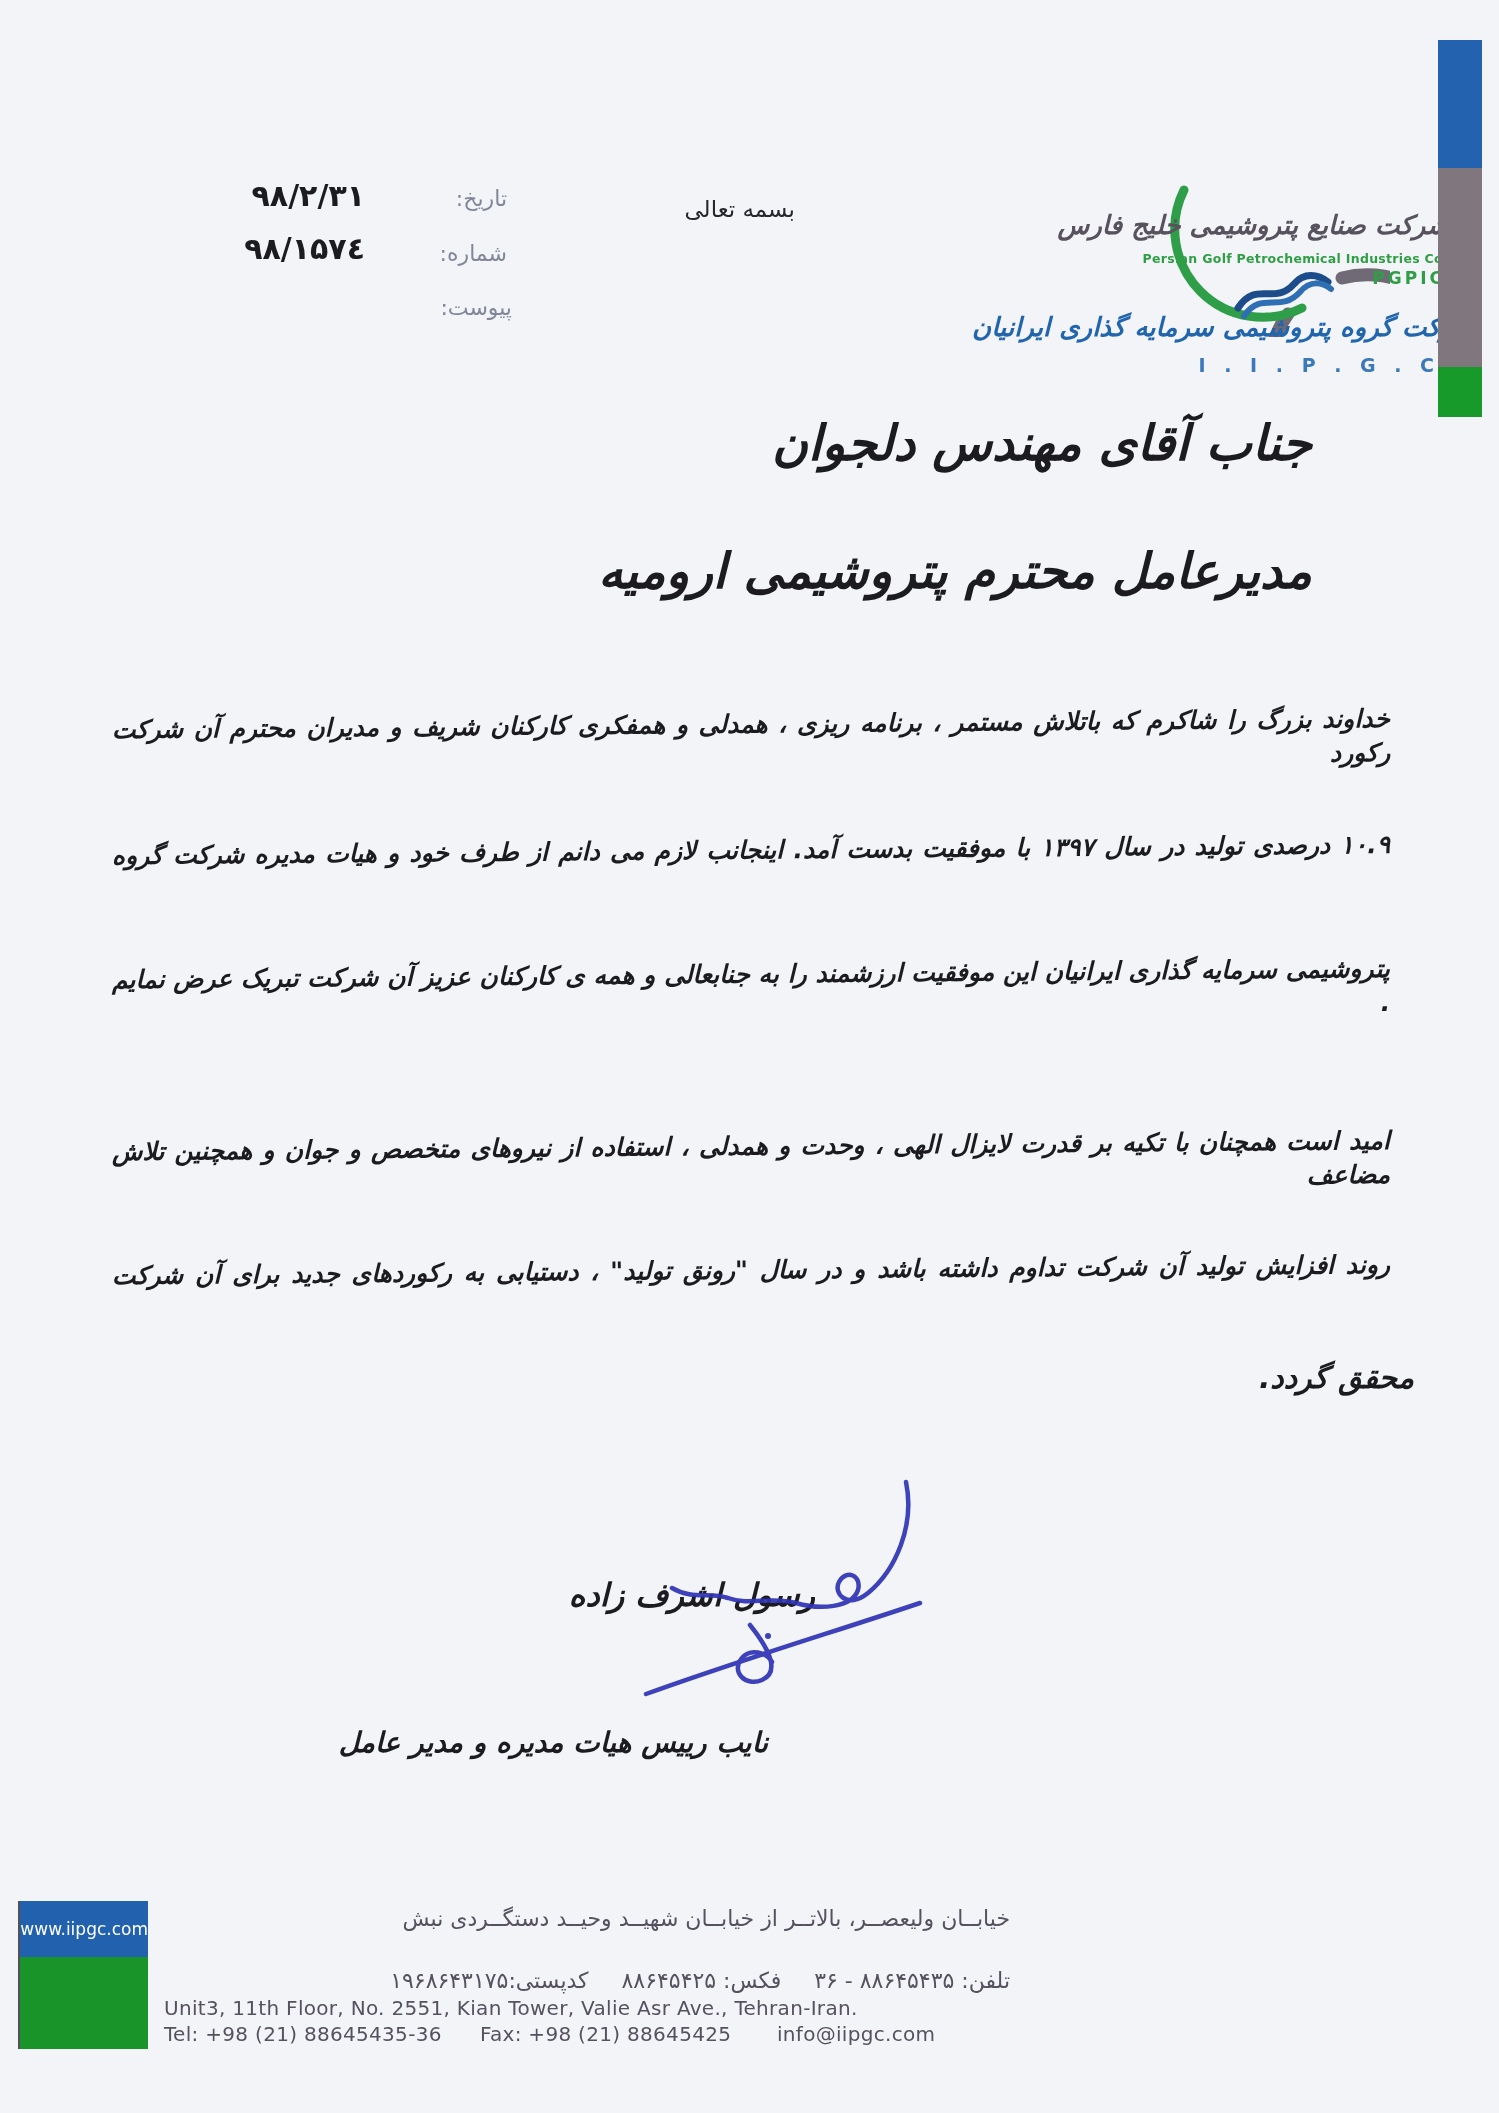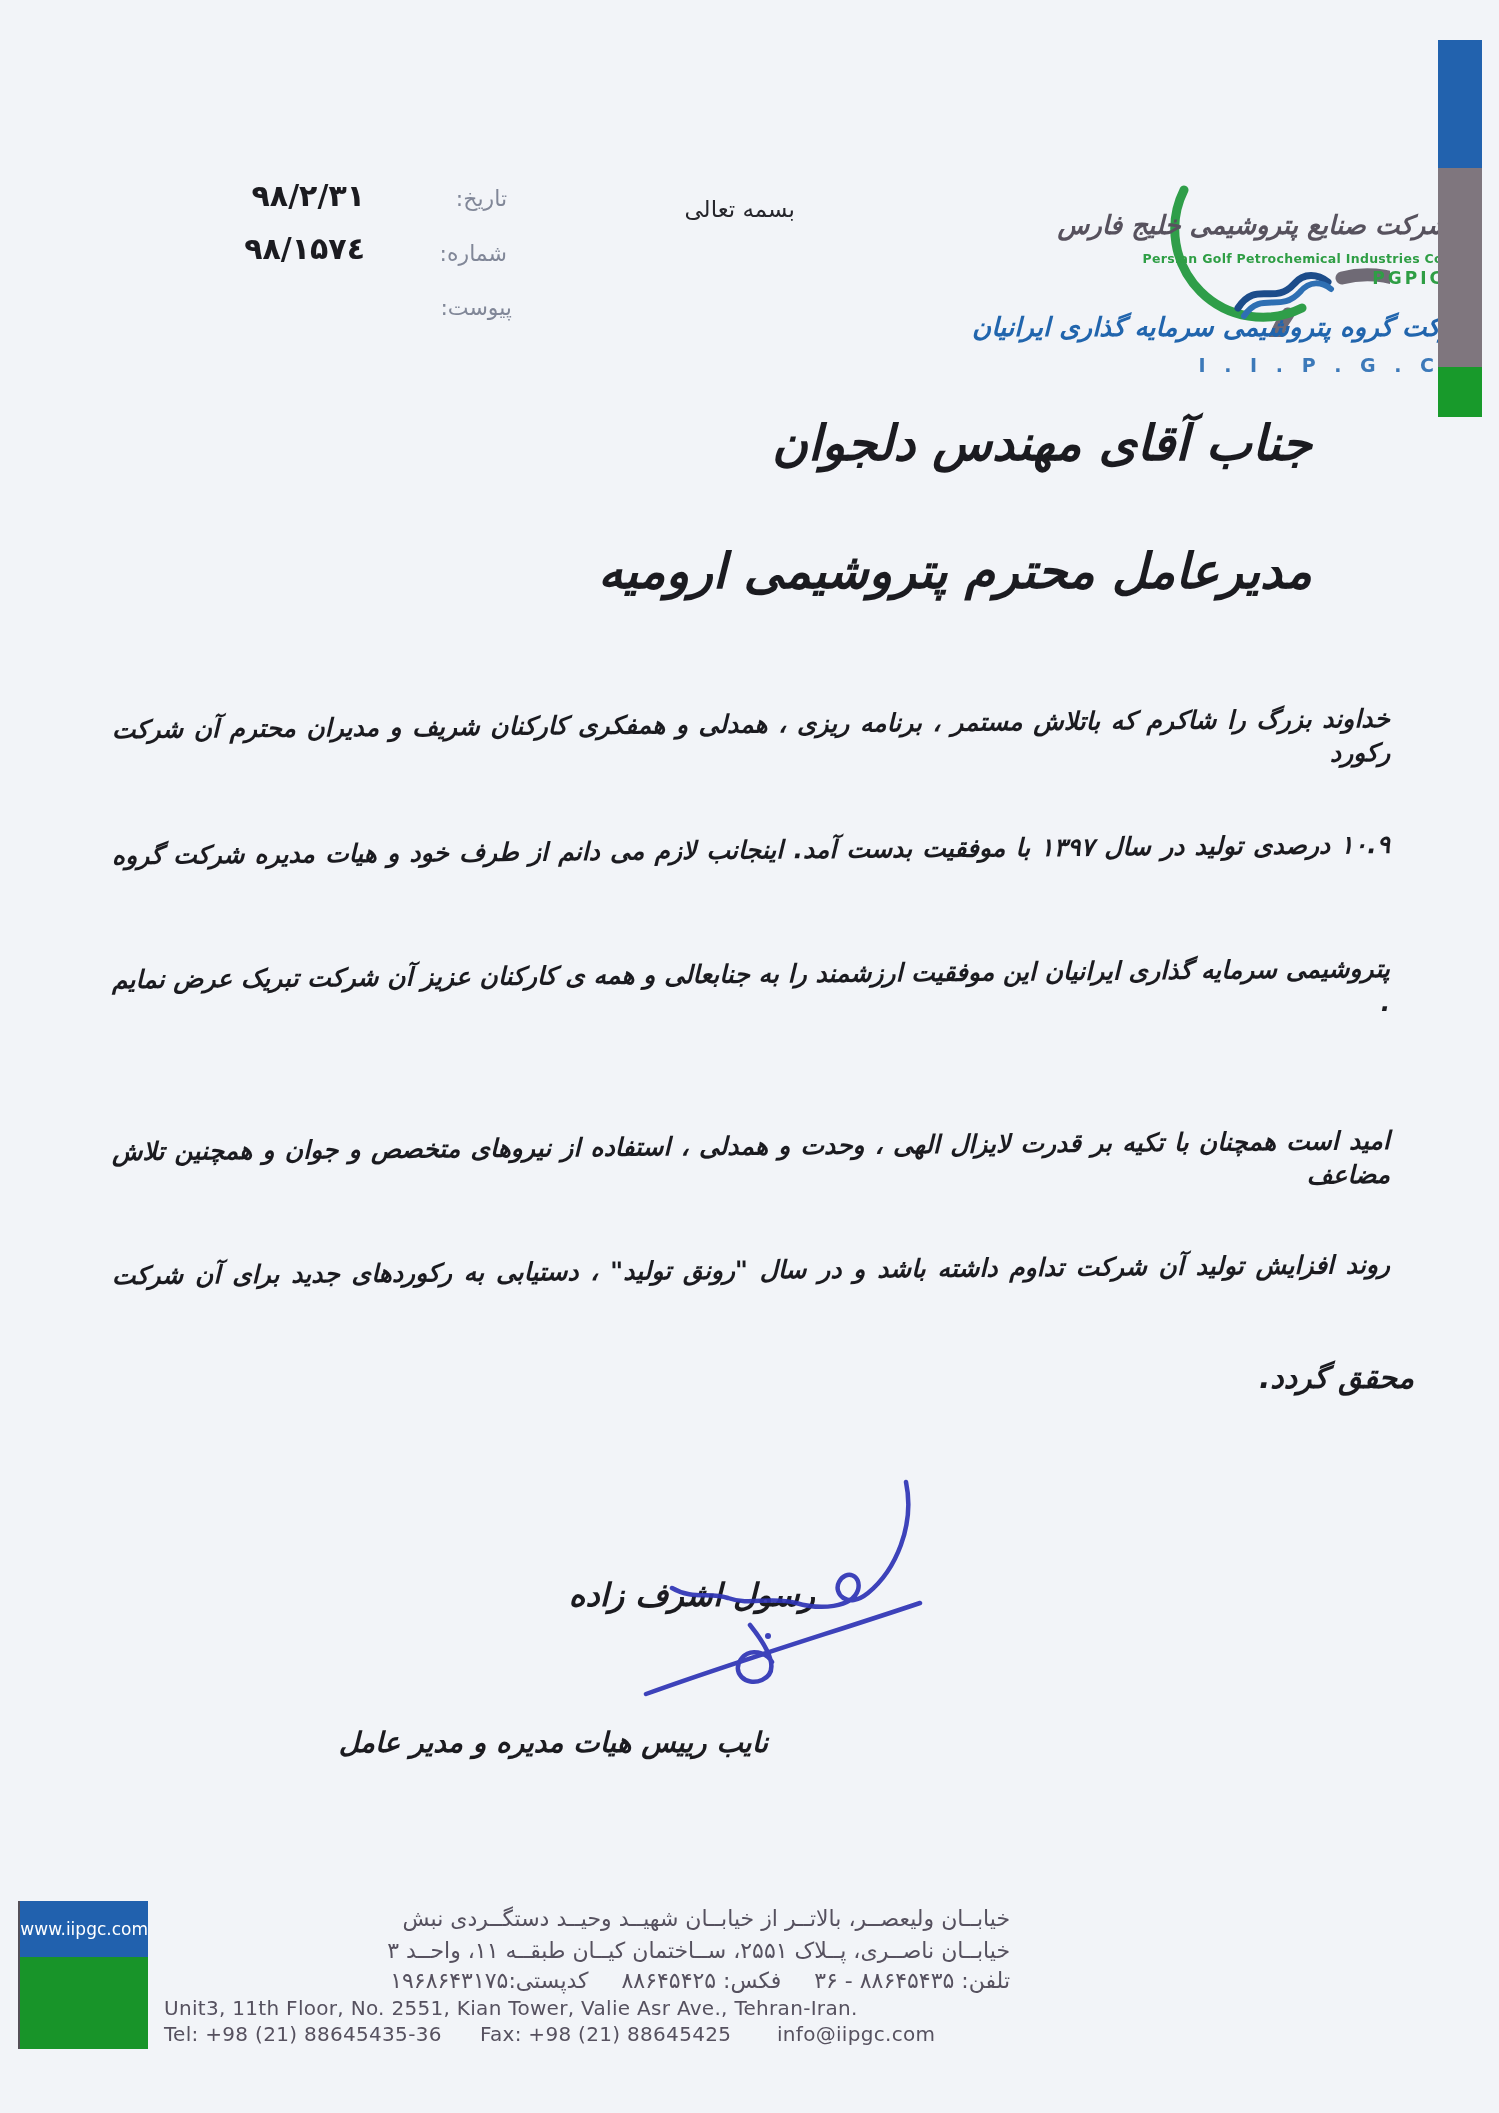--- a/index.html
+++ b/index.html
@@ -109,20 +109,19 @@
     <div class="badge-strip"></div>
     <div class="badge-main">
       <div class="badge-blue">
         <span>www.iipgc.com</span>
       </div>
       <div class="badge-green"></div>
     </div>
   </div>
 
   <div class="abs footer-fa" style="right:489px;top:1906px;">خیابــان ولیعصــر، بالاتــر از خیابــان شهیــد وحیــد دستگــردی نبش</div>
-  <div class="abs footer-fa" style="right:489px;top:1938px;">خیابــان ناصــری، پــلاک ۲۵۵۱، ســاختمان کیــان طبقــه ۱۱، واحــد ۳</div>
   <div class="abs footer-fa" style="right:489px;top:1968px;">تلفن: ۸۸۶۴۵۴۳۵ - ۳۶  فکس: ۸۸۶۴۵۴۲۵  کدپستی:۱۹۶۸۶۴۳۱۷۵</div>
   <div class="abs footer-en" style="left:164px;top:1996px;">Unit3, 11th Floor, No. 2551, Kian Tower, Valie Asr Ave., Tehran-Iran.</div>
   <div class="abs footer-en" style="left:164px;top:2022px;">Tel:  +98 (21) 88645435-36</div>
   <div class="abs footer-en" style="left:480px;top:2022px;">Fax:  +98 (21) 88645425</div>
   <div class="abs footer-en" style="left:777px;top:2022px;">info@iipgc.com</div>
 
 </div>
 
 </body></html>

